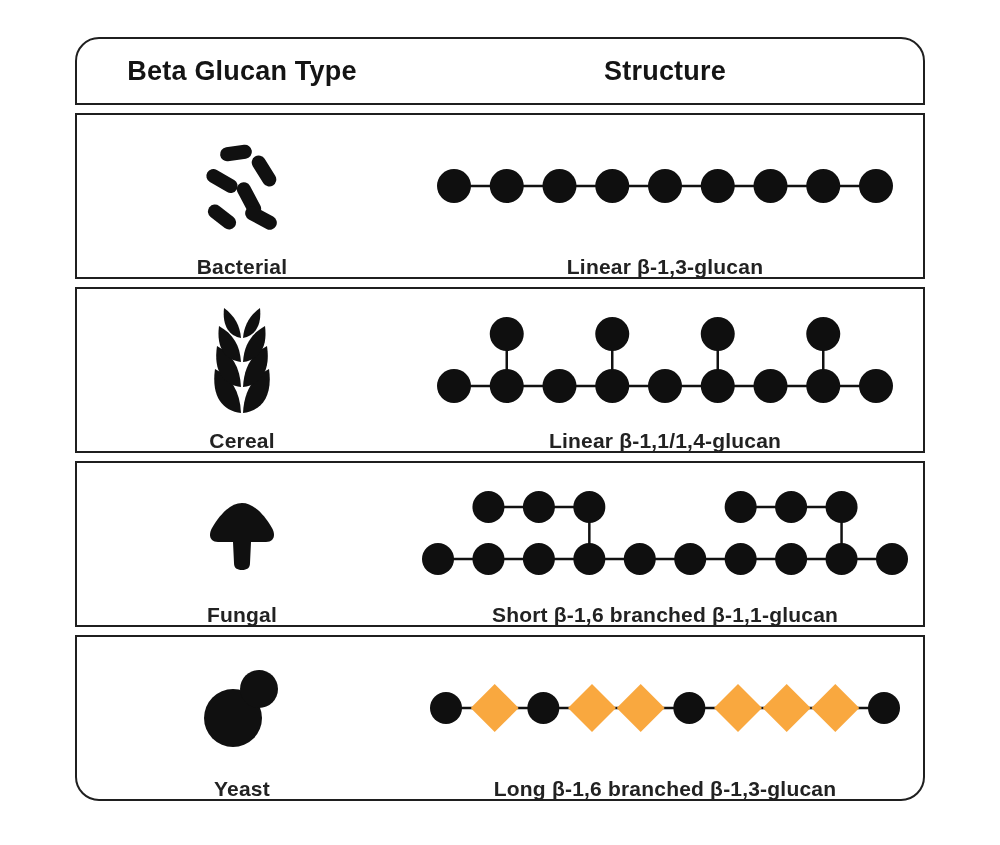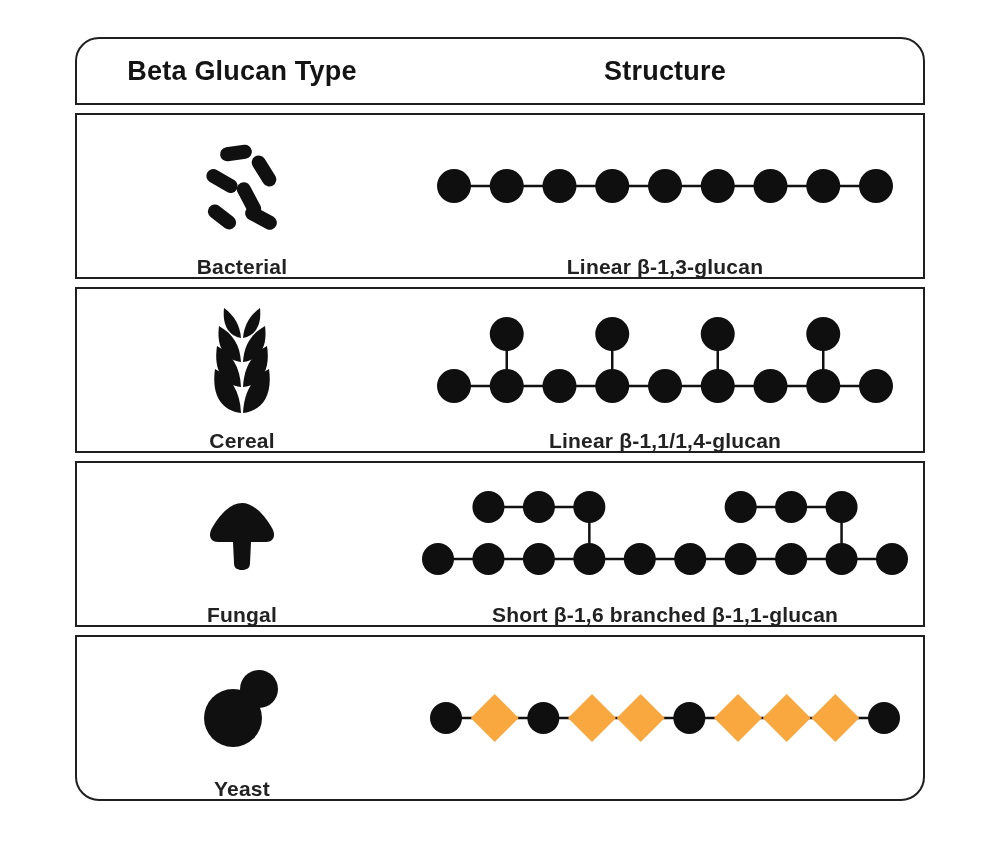--- a/index.html
+++ b/index.html
@@ -200,16 +200,17 @@
             <circle cx="123.33333333333333" cy="26" r="16" fill="#0f0f0f"></circle>
             <path d="M172,2 L196,26 L172,50 L148,26 Z" fill="#F9A83F"></path>
             <path d="M220.66666666666666,2 L244.66666666666666,26 L220.66666666666666,50 L196.66666666666666,26 Z" fill="#F9A83F"></path>
             <circle cx="269.3333333333333" cy="26" r="16" fill="#0f0f0f"></circle>
             <path d="M318,2 L342,26 L318,50 L294,26 Z" fill="#F9A83F"></path>
             <path d="M366.66666666666663,2 L390.66666666666663,26 L366.66666666666663,50 L342.66666666666663,26 Z" fill="#F9A83F"></path>
             <path d="M415.3333333333333,2 L439.3333333333333,26 L415.3333333333333,50 L391.3333333333333,26 Z" fill="#F9A83F"></path>
             <circle cx="464" cy="26" r="16" fill="#0f0f0f"></circle>
           </svg>
       </div>
+      <div class="label">Long β-1,6 branched β-1,3-glucan</div>
     </div>
   </div>
 
 </div>
 
 </body></html>

